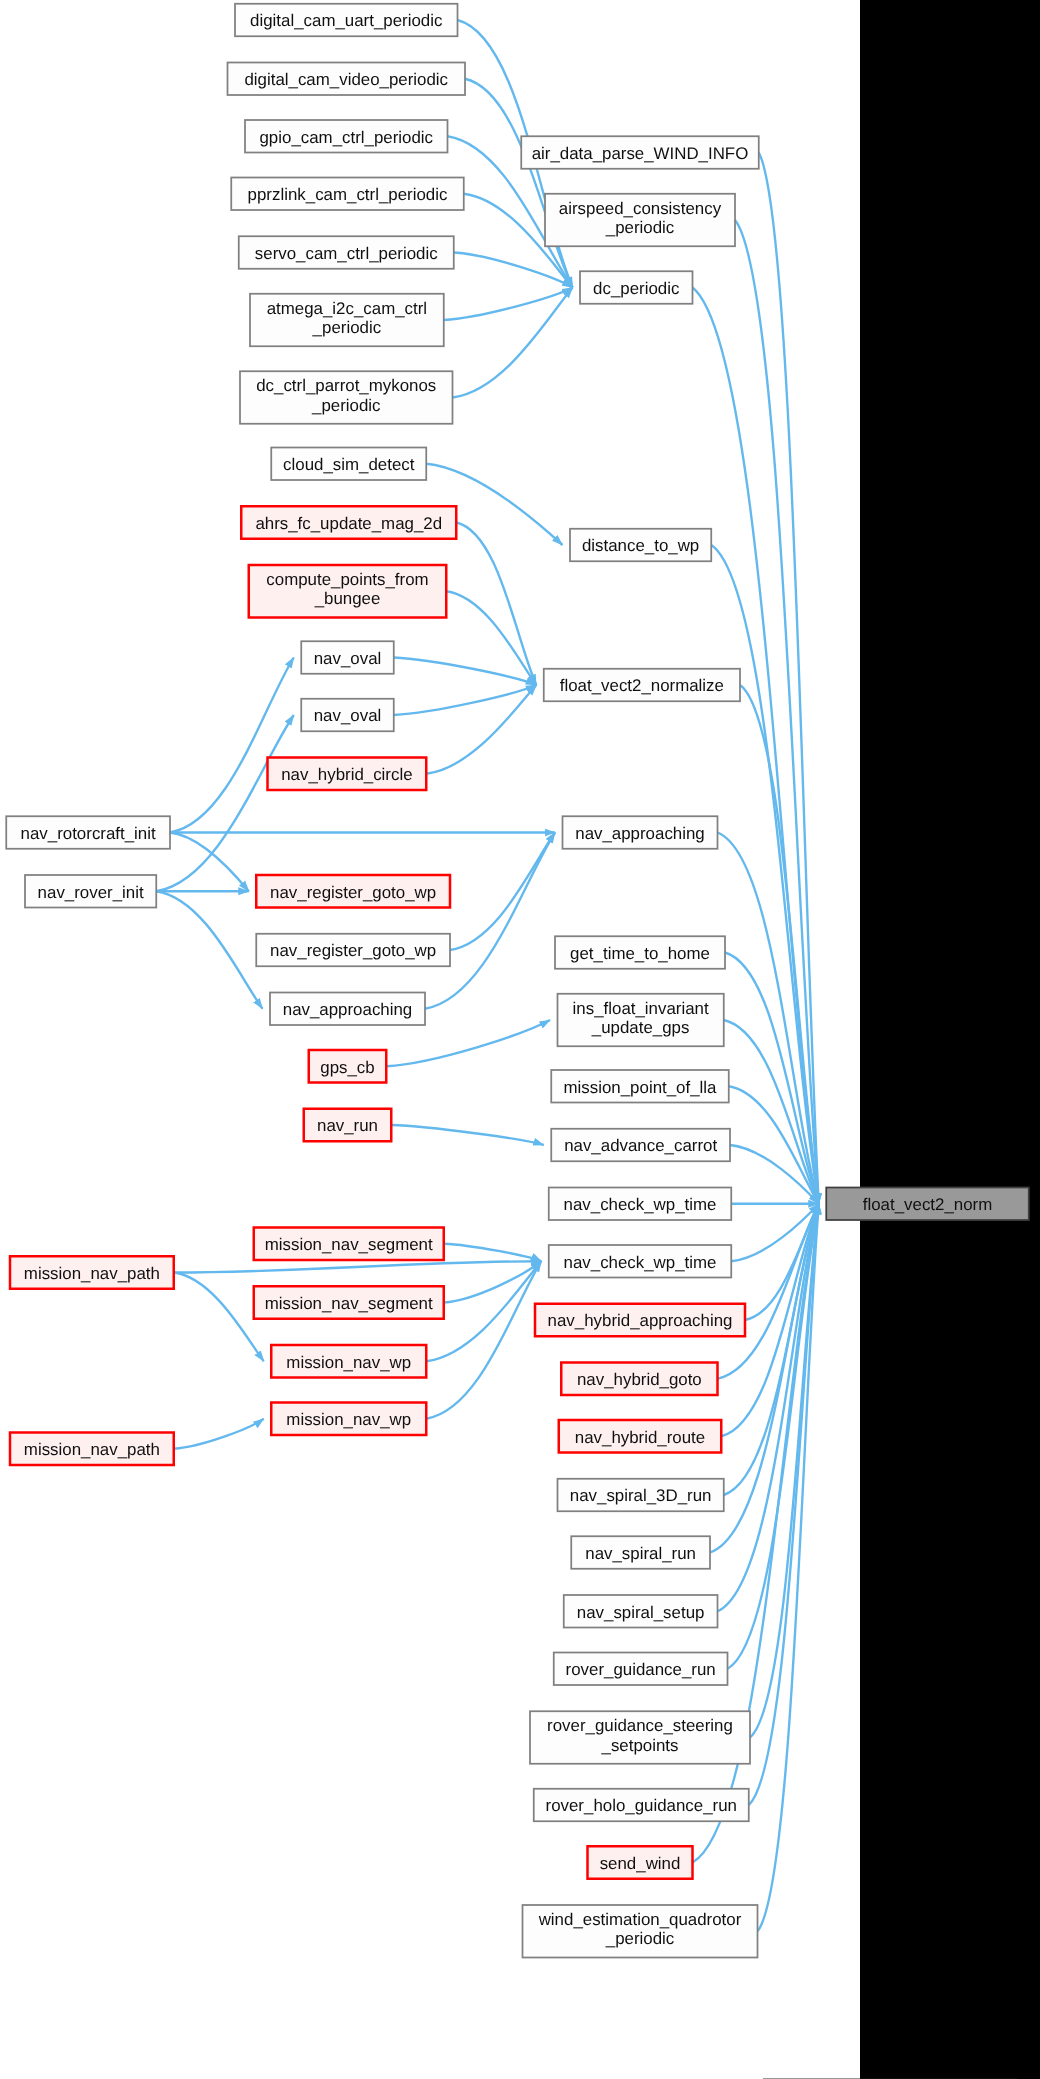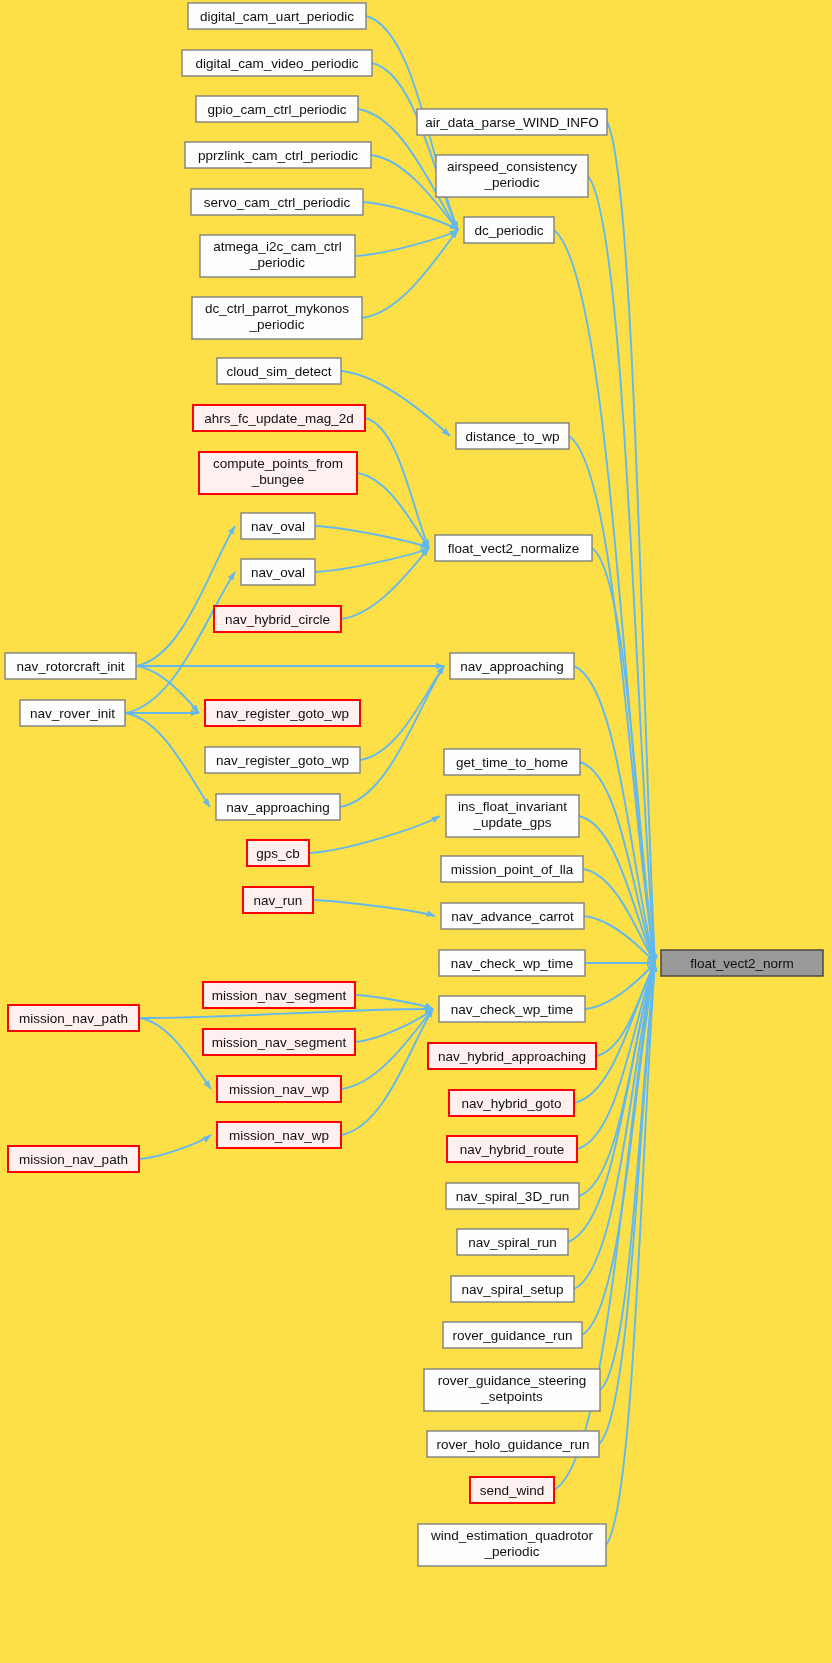--- a/index.html
+++ b/index.html
@@ -1,17 +1,17 @@
 <!DOCTYPE html>
 <html><head>
 <meta charset="utf-8">
 <title>Call graph</title>
 <style>
   html,body{margin:0;padding:0;background:#000;}
-  #graph{width:832px;height:1663px;position:relative;background:#fde047;
+  #graph{width:688px;height:1663px;position:relative;background:#ffffff;
          font-family:"Liberation Sans","DejaVu Sans",sans-serif;}
   svg{display:block;}
   .nlabel{font-family:"Liberation Sans","DejaVu Sans",sans-serif;font-size:13.5px;fill:#101010;}
 </style>
 </head>
 <body>
 
 <div id="graph">
   <svg id="svgroot" width="832" height="1663" viewBox="0 0 832 1663">
     <defs>

